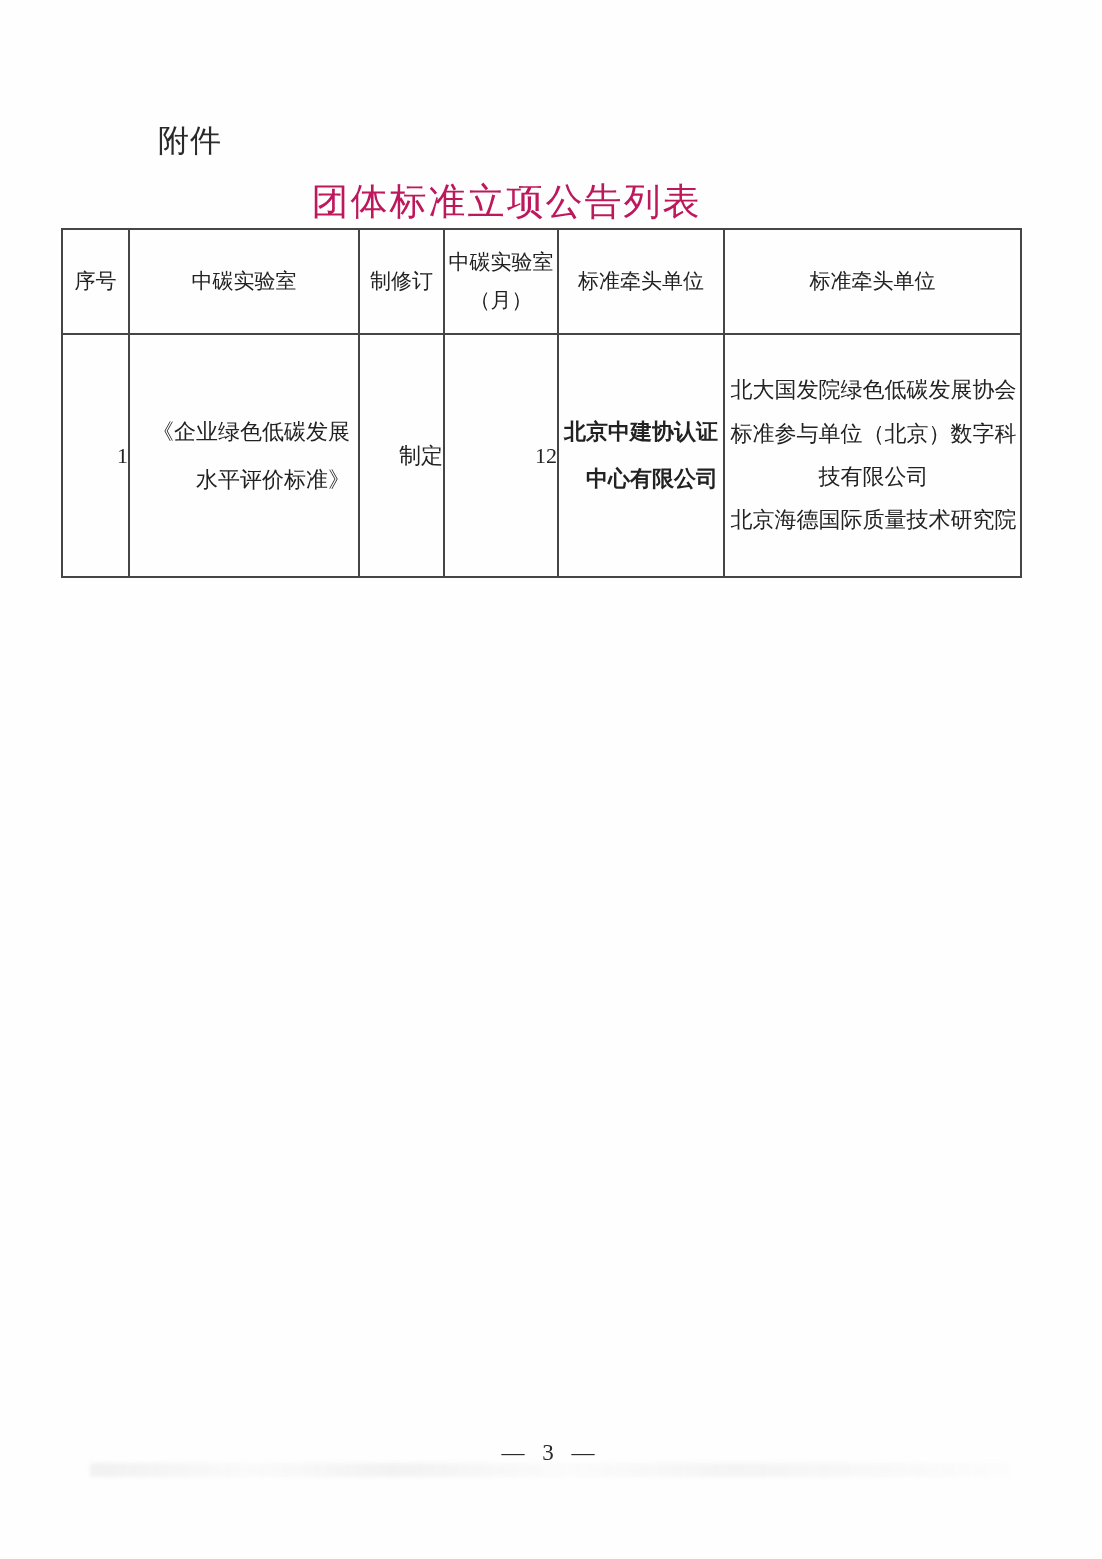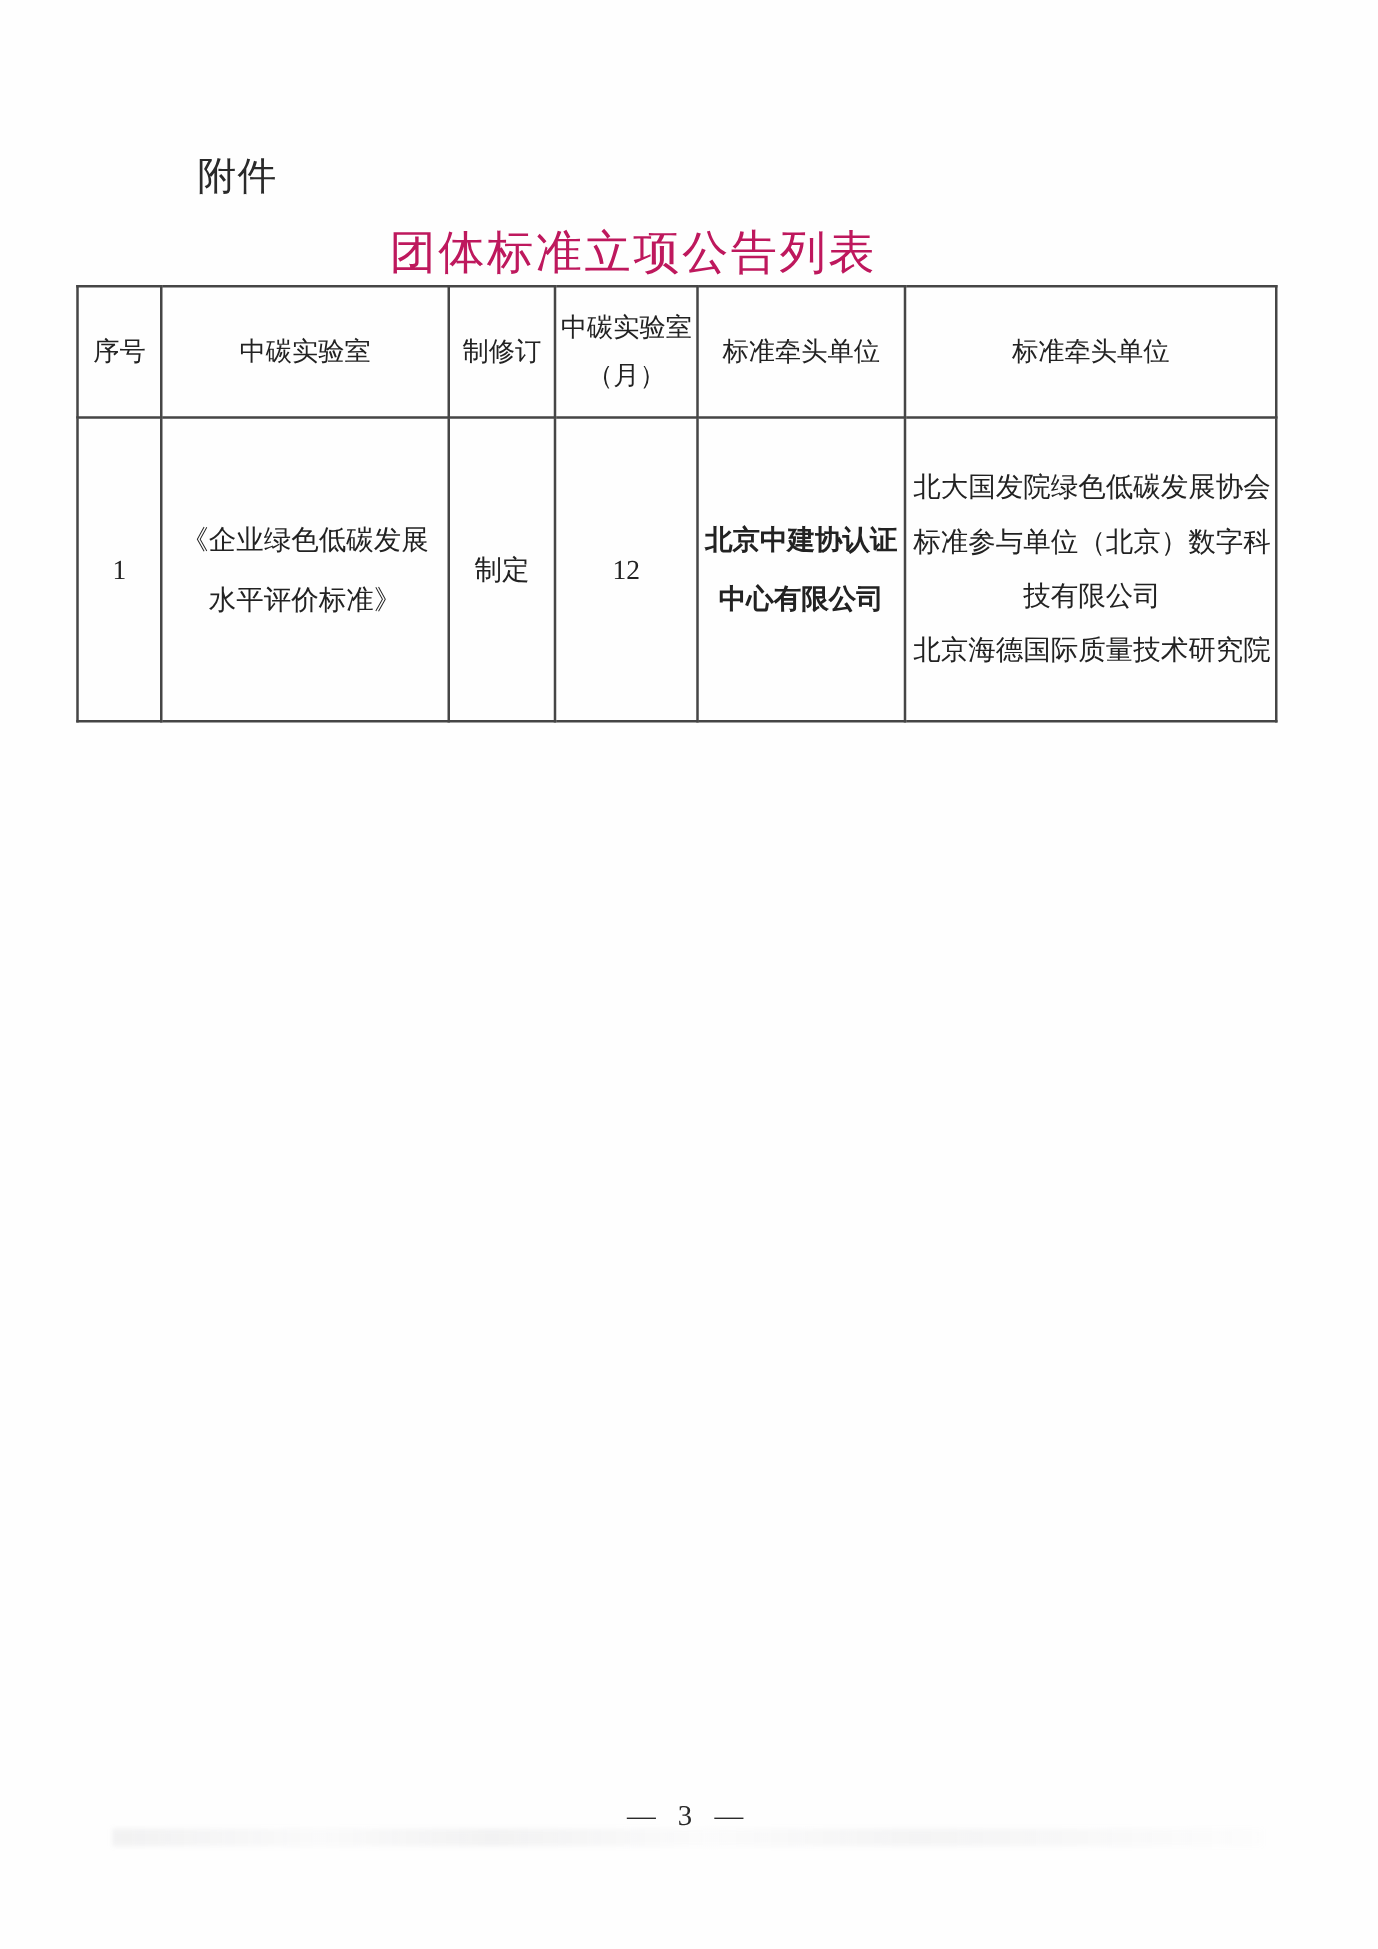--- a/index.html
+++ b/index.html
@@ -62,20 +62,21 @@
   .standards tbody tr { height: 243px; }
 
   .standards th {
     font-size: 21px;
     line-height: 1.8;
     white-space: pre-line;
   }
 
   .standards td {
     font-size: 22px;
+    text-align: right;
   }
 
   td.cell-project-name {
     line-height: 2.15;
     padding: 0 8px;
   }
 
   td.cell-lead-unit {
     line-height: 2.1;
     padding: 0 5px;

